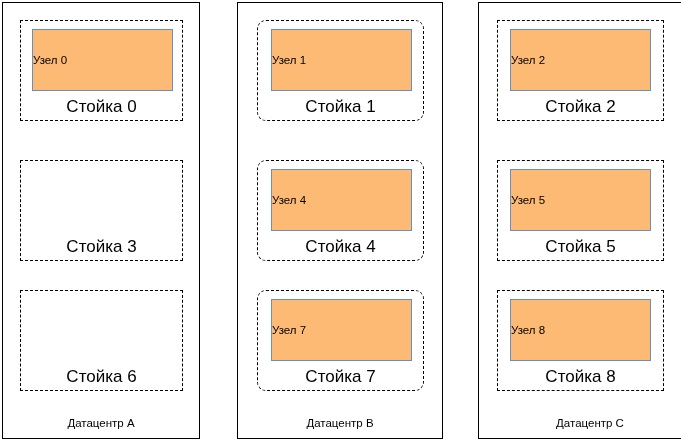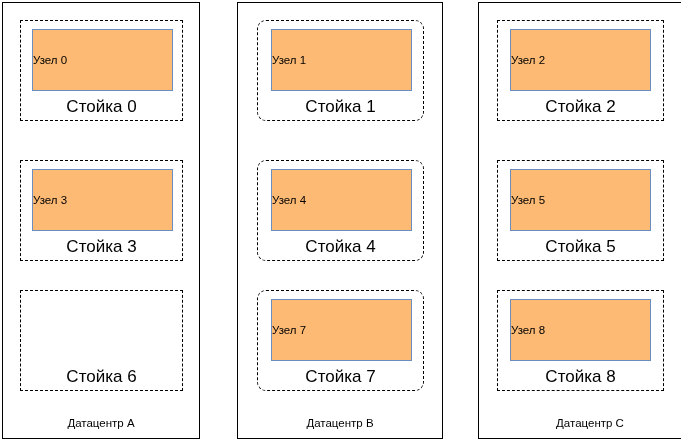--- a/index.html
+++ b/index.html
@@ -104,23 +104,20 @@
   <div class="datacenter" id="dc-0">
 
     <div class="rack row-0">
       <div class="node">
         <span class="node-label">Узел 0</span>
       </div>
       <div class="rack-label">Стойка 0</div>
     </div>
 
     <div class="rack row-1">
-      <div class="node">
-        <span class="node-label">Узел 3</span>
-      </div>
       <div class="rack-label">Стойка 3</div>
     </div>
 
     <div class="rack row-2">
       <div class="rack-label">Стойка 6</div>
     </div>
 
     <div class="datacenter-label">Датацентр A</div>
   </div>
 

